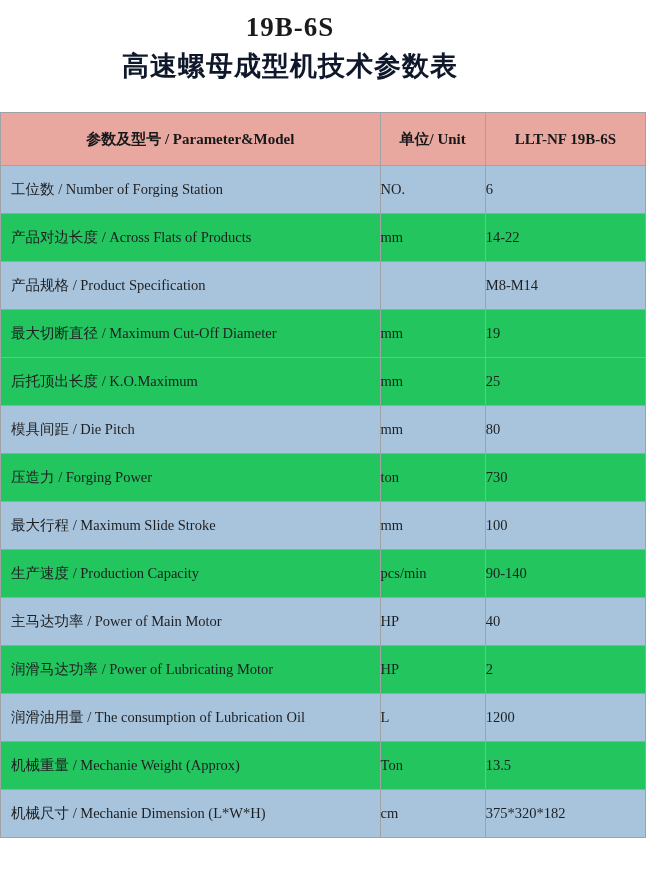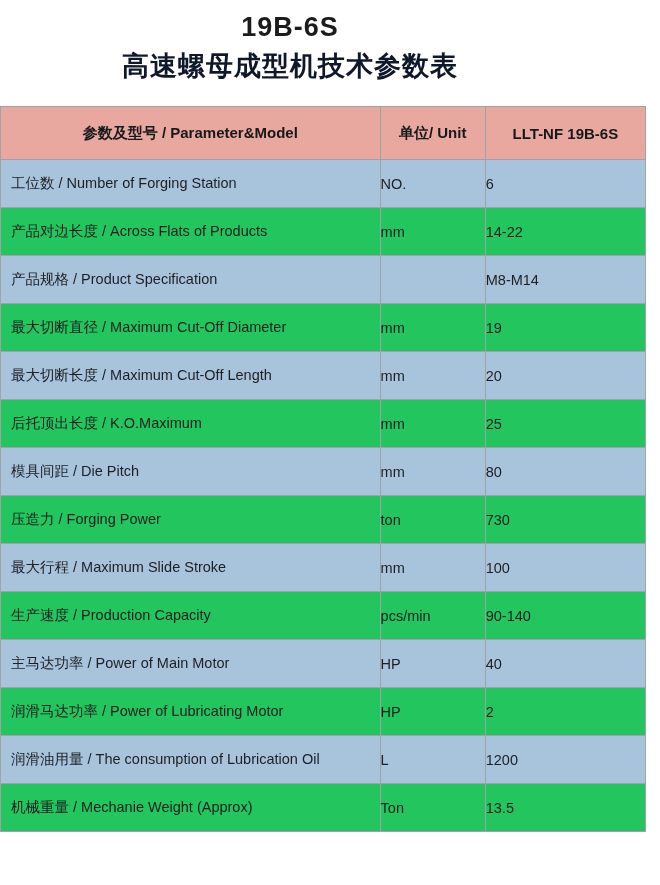--- a/index.html
+++ b/index.html
@@ -11,20 +11,21 @@
     height: 885px;
     background: #ffffff;
     font-family: "Liberation Sans", sans-serif;
     color: #1a1a1a;
   }
   .page {
     width: 580px;
     height: 885px;
     box-sizing: border-box;
     position: relative;
+    font-family: Liberation Serif, serif;
   }
   .title-block {
     text-align: center;
     padding-top: 10px;
   }
   .title-line1 {
     font-size: 27px;
     font-weight: bold;
     letter-spacing: 1px;
     color: #1b1b1b;
@@ -34,21 +35,21 @@
     font-size: 27px;
     font-weight: bold;
     letter-spacing: 1px;
     color: #0f172a;
     line-height: 40px;
     margin-top: 2px;
   }
   table.spec {
     border-collapse: collapse;
     width: 646px;
-    margin: 20px auto 0 auto;
+    margin: 26px auto 0 auto;
     table-layout: fixed;
   }
   table.spec td, table.spec th {
     border: 1px solid #9fa3a6;
     padding: 0;
     vertical-align: middle;
   }
   .col-param { width: 379px; }
   .col-unit  { width: 105px; }
   .col-model { width: 160px; }
@@ -116,25 +117,20 @@
         <tr class="row-blue">
           <td class="param">产品规格 / Product Specification</td>
           <td class="unit"></td>
           <td class="model">M8-M14</td>
         </tr>
         <tr class="row-pink">
           <td class="param">最大切断直径 / Maximum Cut-Off Diameter</td>
           <td class="unit">mm</td>
           <td class="model">19</td>
         </tr>
-        <tr class="row-blue">
-          <td class="param">最大切断长度 / Maximum  Cut-Off Length</td>
-          <td class="unit">mm</td>
-          <td class="model">20</td>
-        </tr>
         <tr class="row-pink">
           <td class="param">后托顶出长度 / K.O.Maximum</td>
           <td class="unit">mm</td>
           <td class="model">25</td>
         </tr>
         <tr class="row-blue">
           <td class="param">模具间距 / Die Pitch</td>
           <td class="unit">mm</td>
           <td class="model">80</td>
         </tr>
@@ -166,16 +162,21 @@
         <tr class="row-blue">
           <td class="param">润滑油用量 / The consumption of Lubrication Oil</td>
           <td class="unit">L</td>
           <td class="model">1200</td>
         </tr>
         <tr class="row-pink">
           <td class="param">机械重量 / Mechanie Weight (Approx)</td>
           <td class="unit">Ton</td>
           <td class="model">13.5</td>
         </tr>
+        <tr class="row-blue">
+          <td class="param">机械尺寸 / Mechanie Dimension (L*W*H)</td>
+          <td class="unit">cm</td>
+          <td class="model">375*320*182</td>
+        </tr>
       </tbody>
   </table>
 
 </div>
 
 </body></html>

